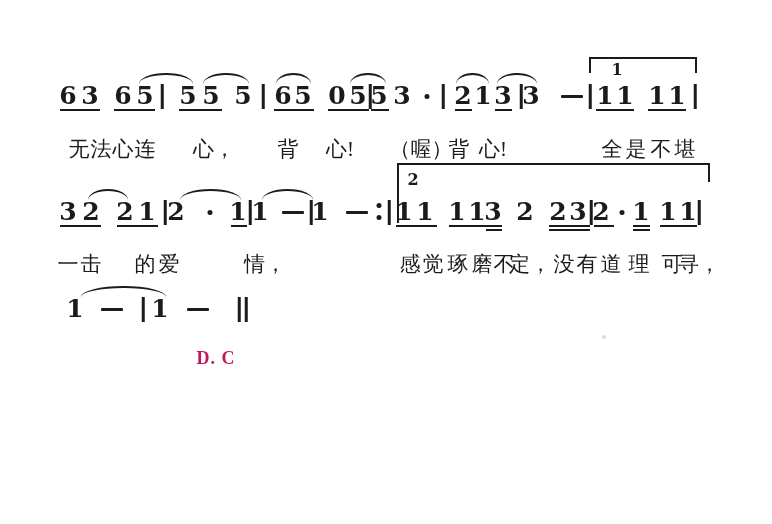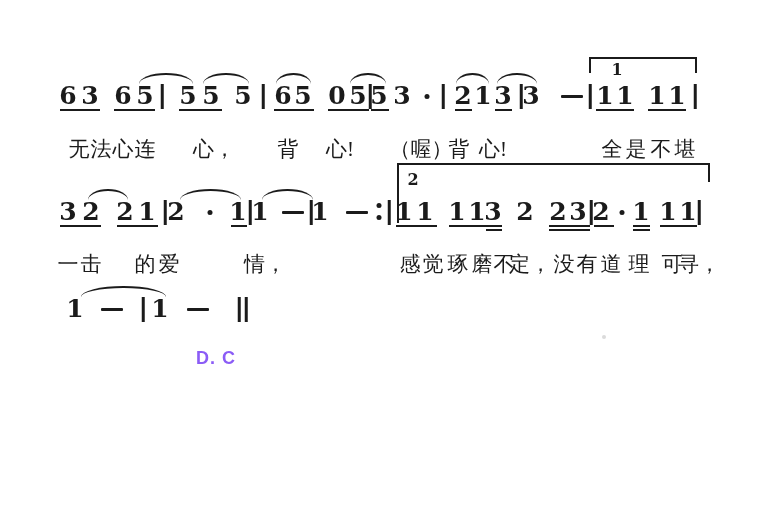--- a/index.html
+++ b/index.html
@@ -25,22 +25,22 @@
     font-family:"DejaVu Serif","Liberation Serif",serif;
     font-weight:bold;font-size:16px;line-height:1;color:#1b1b1b;
   }
   .lyric{
     transform:translateX(-50%);
     font-size:21px;line-height:1;color:#1b1b1b;white-space:nowrap;
     font-family:"Liberation Serif","DejaVu Serif",serif;
   }
   .dc{
     transform:translateX(-50%);
-    font-family:Liberation Sans, sans-serif;
-    font-weight:bold;font-size:18px;letter-spacing:1px;line-height:1;color:#8b5cf6;
+    font-family:Liberation Serif, serif;
+    font-weight:bold;font-size:18px;letter-spacing:1px;line-height:1;color:#be185d;
   }
   .speck{width:4px;height:4px;border-radius:50%;background:#999;opacity:.35;transform:translate(-50%,-50%);}
 </style>
 </head>
 <body>
 
 <div id="stage">
   <div class="dc" id="dc-mark" style="left: 216px; top: 349px;">D. C</div>
 <div class="note" style="left: 68px; top: 83px;">6</div>
     <div class="note" style="left: 90px; top: 83px;">3</div>

